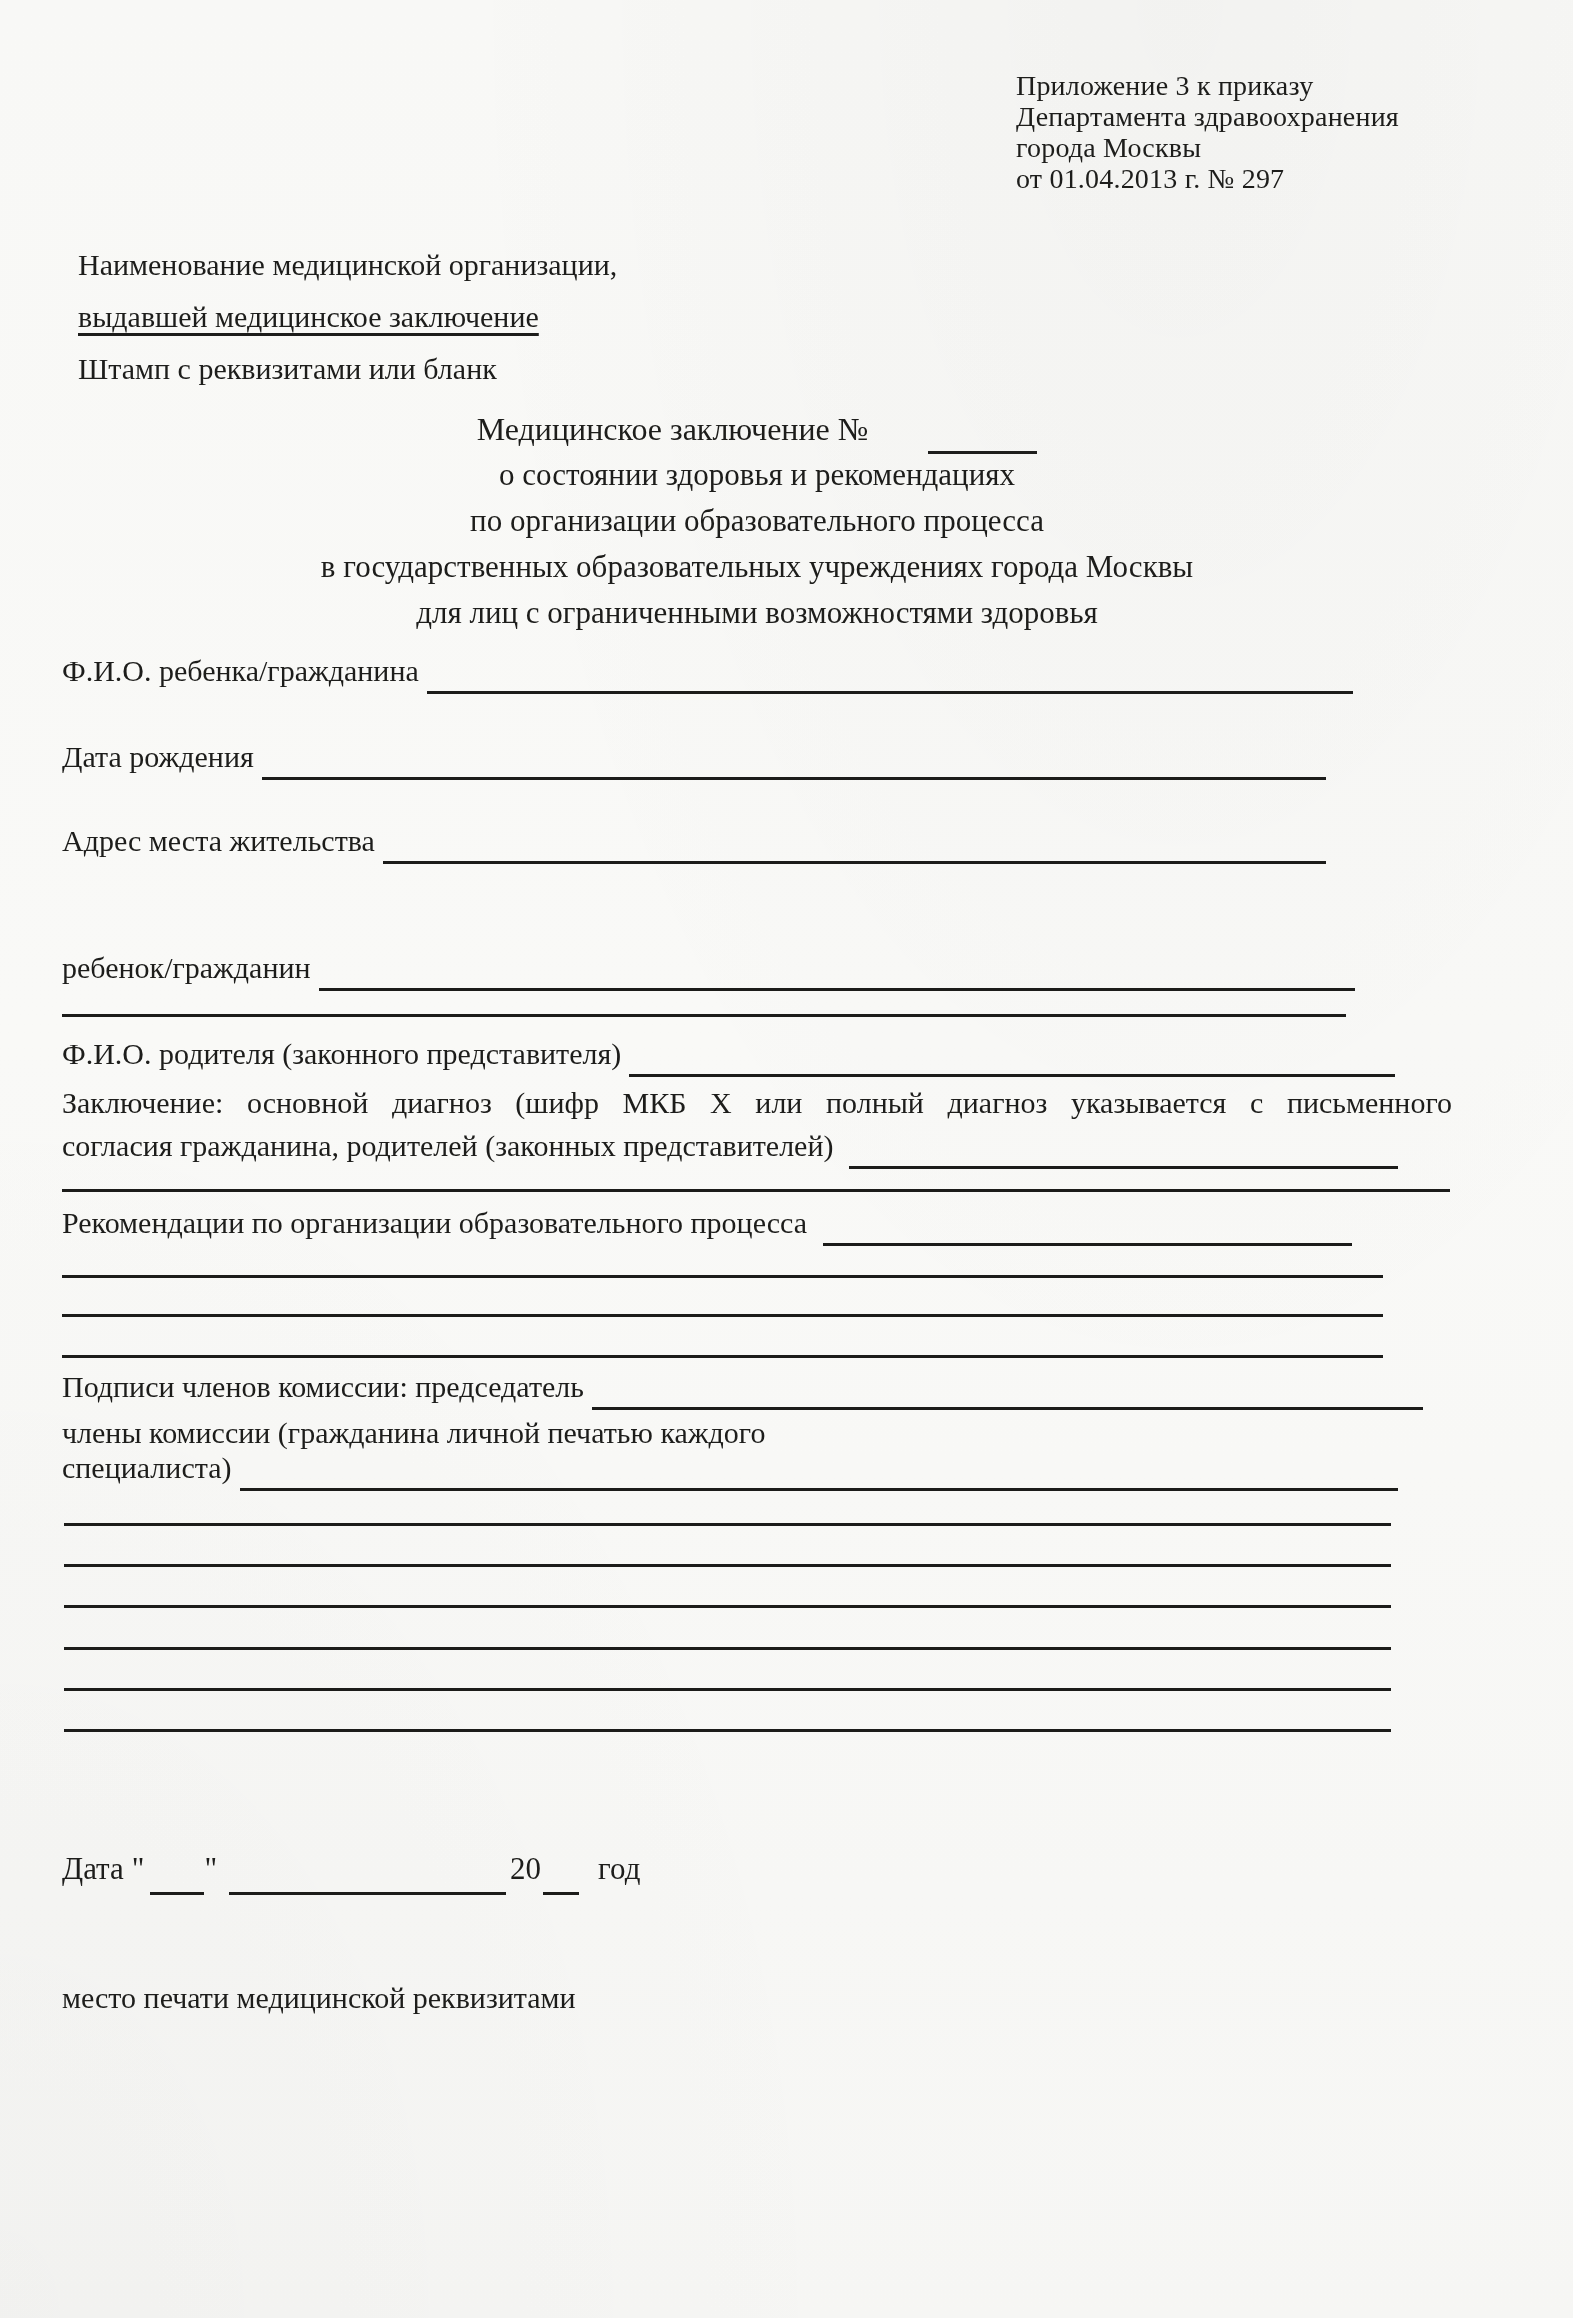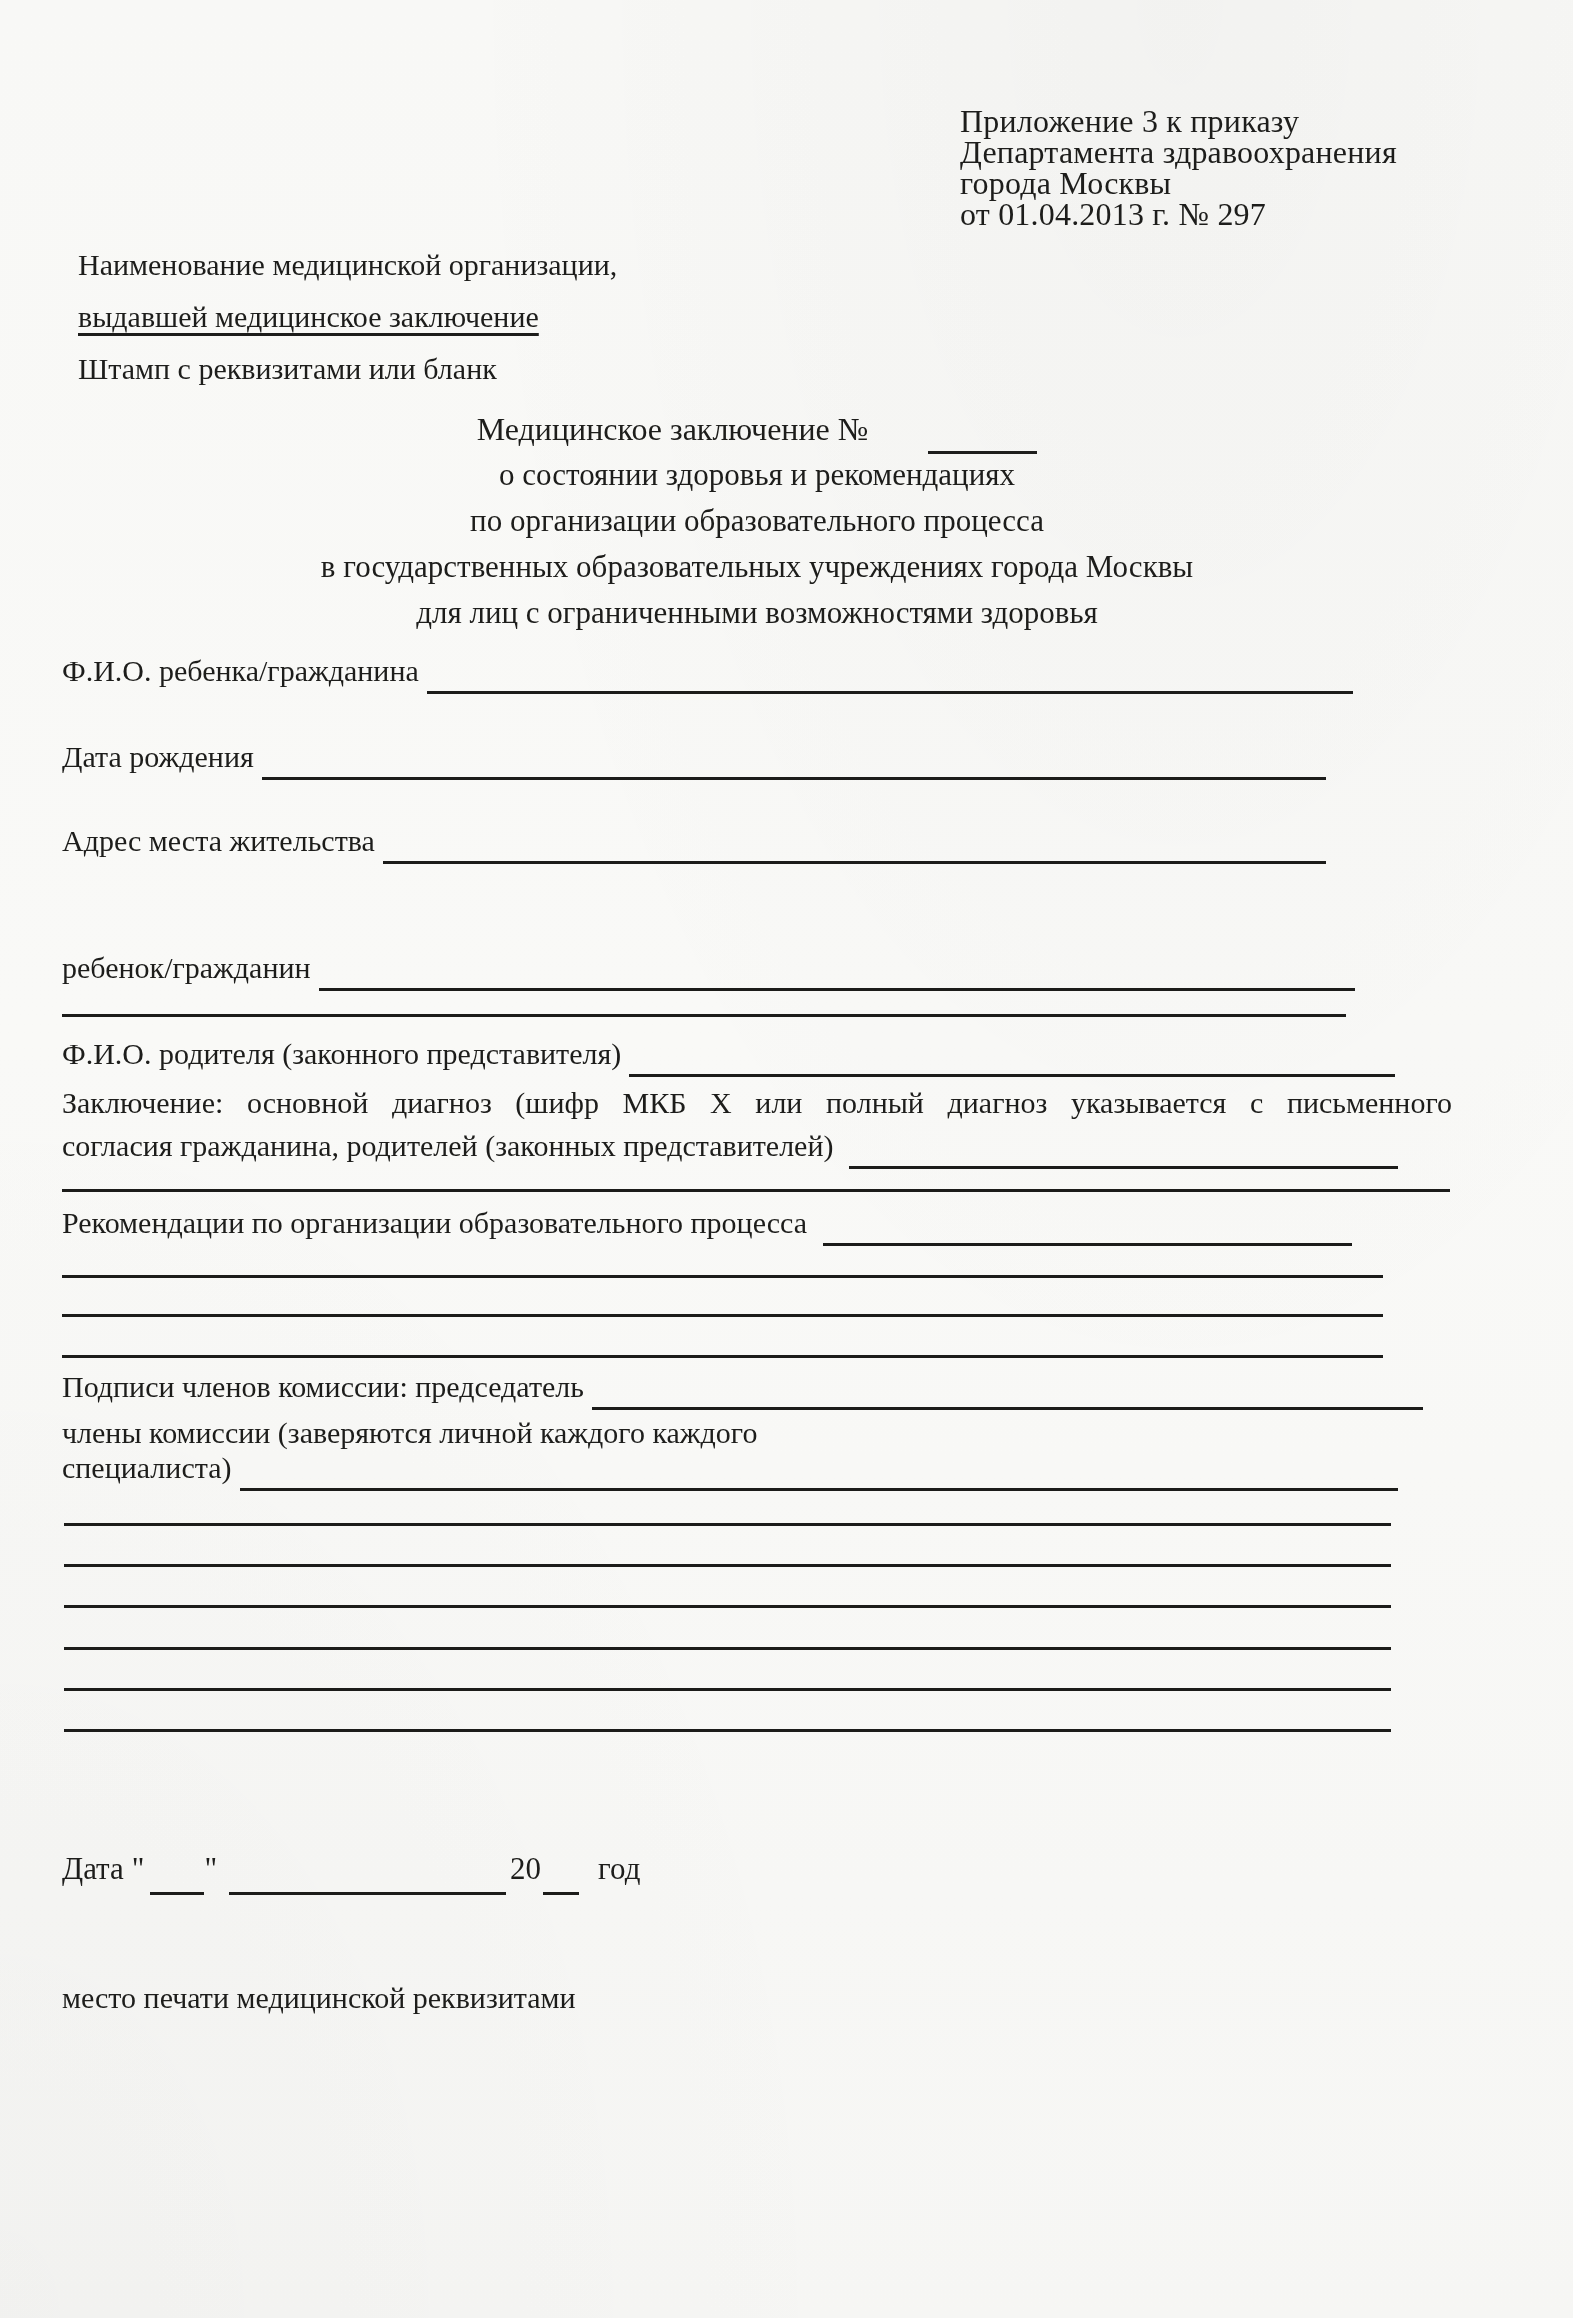--- a/index.html
+++ b/index.html
@@ -17,24 +17,23 @@
       radial-gradient(ellipse at 0% 100%, rgba(0,0,0,0.02), transparent 40%),
       linear-gradient(180deg, #f8f8f6 0%, #f9f9f7 45%, #f6f6f4 100%);
     font-family: "Liberation Serif", "DejaVu Serif", serif;
     color: #1d1d1b;
     overflow: hidden;
   }
   .abs { position: absolute; }
 
   
   .appendix {
-    left: 960px; top: 70px;
-    font-size: 32px; line-height: 31px;
+    left: 1016px; top: 70px;
+    font-size: 28px; line-height: 31px;
     letter-spacing: 0.2px;
-    margin-top: 36px;
   }
 
   
   .issuer {
     left: 62px; top: 239px;
     font-size: 30px; line-height: 52px;
     white-space: nowrap;
     margin-left: 16px;
   }
   .issuer .u {
@@ -169,21 +168,21 @@
 
   <div class="abs rule" style="top:1275px; left:62px; width:1321px"></div>
   <div class="abs rule" style="top:1314px; left:62px; width:1321px"></div>
   <div class="abs rule" style="top:1355px; left:62px; width:1321px"></div>
 
   <div class="abs row" style="top:1364px">
     <span class="lbl">Подписи членов комиссии: председатель</span>
     <span class="fill" style="margin-right:29px"></span>
   </div>
 
-  <div class="abs plain" style="top:1410px">члены комиссии (заверяются личной каждого каждого</div>
+  <div class="abs plain" style="top:1410px">члены комиссии (гражданина личной печатью каждого</div>
 
   <div class="abs row" style="top:1445px">
     <span class="lbl">специалиста)</span>
     <span class="fill" style="margin-right:54px"></span>
   </div>
 
   <div class="abs rule" style="top:1523px; left:64px; width:1327px"></div>
   <div class="abs rule" style="top:1564px; left:64px; width:1327px"></div>
   <div class="abs rule" style="top:1605px; left:64px; width:1327px"></div>
   <div class="abs rule" style="top:1647px; left:64px; width:1327px"></div>

